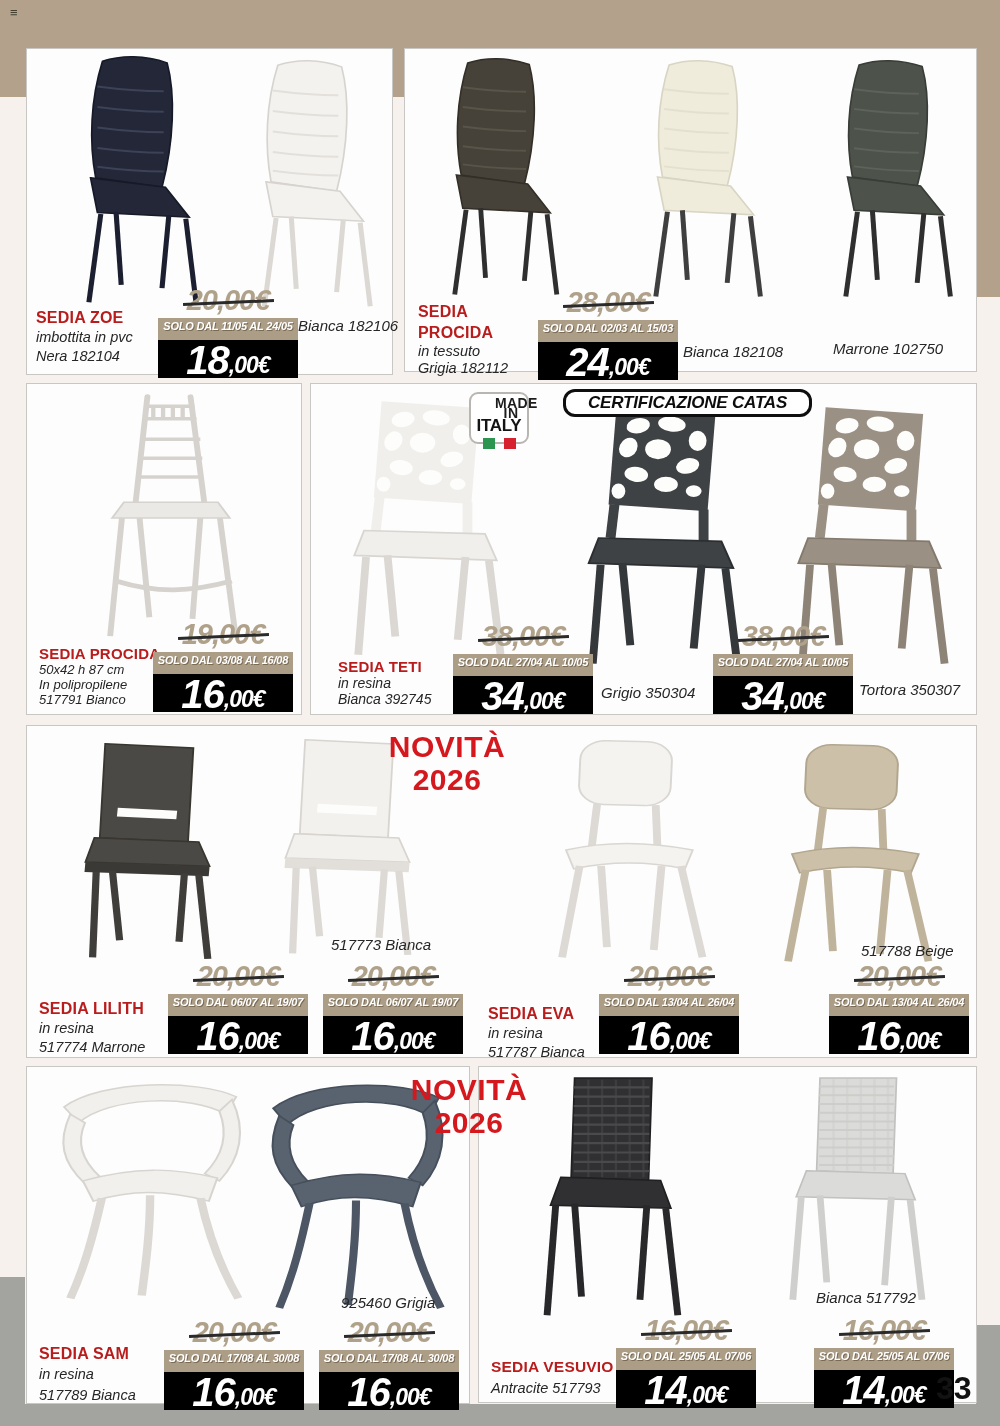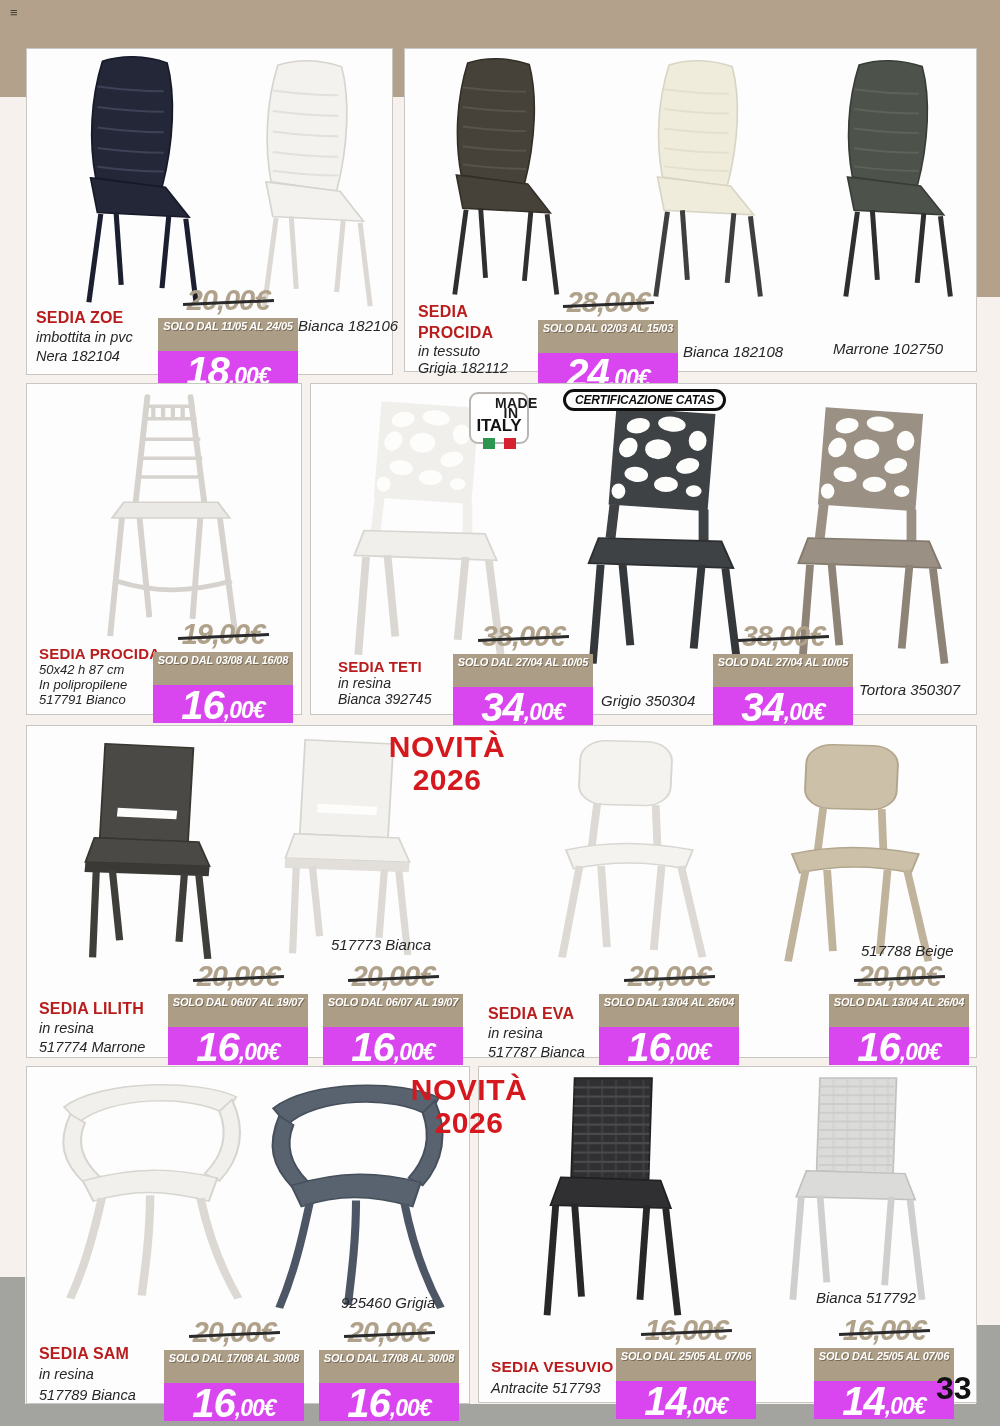--- a/index.html
+++ b/index.html
@@ -13,31 +13,31 @@
   .pinfo{z-index:3;}
   .pname{font-weight:bold;font-size:16px;color:#b91c1c;white-space:nowrap;line-height:21px;letter-spacing:.2px;}
   .pdesc{font-style:italic;font-size:14.5px;color:#262626;line-height:19px;white-space:nowrap;}
   .pdesc-sm{font-size:13px;line-height:15px;}
   .pname-sm{font-size:15px;line-height:17px;}
   .vlabel{z-index:3;font-style:italic;font-size:15px;color:#262626;white-space:nowrap;}
   .price-block{z-index:3;width:140px;}
   .old-price{color:#b0a28a;font-size:29px;font-weight:bold;font-style:italic;line-height:30px;text-align:center;letter-spacing:-1px;white-space:nowrap;text-decoration:underline;}
   .old-price span{position:relative;display:inline-block;}
   .old-price span::after{content:"";position:absolute;left:-4px;right:-4px;top:54%;border-top:3px solid #2a2a2a;transform:rotate(-2.5deg);}
-  .promo-strip{margin-top:3px;background:#ac9d86;color:#ffffff;font-weight:bold;font-style:italic;font-size:11px;line-height:17px;height:33px;text-align:center;white-space:nowrap;text-shadow:1px 1px 0 rgba(80,65,45,.55);letter-spacing:-.2px;}
-  .new-price{background:#d946ef;color:#fff;font-weight:bold;font-style:italic;height:38px;padding:0 4px;display:flex;align-items:flex-start;justify-content:center;letter-spacing:-1px;overflow:hidden;}
+  .promo-strip{margin-top:3px;background:#ac9d86;color:#ffffff;font-weight:bold;font-style:italic;font-size:11px;line-height:17px;height:22px;text-align:center;white-space:nowrap;text-shadow:1px 1px 0 rgba(80,65,45,.55);letter-spacing:-.2px;}
+  .new-price{background:#000000;color:#fff;font-weight:bold;font-style:italic;height:38px;padding:0 4px;display:flex;align-items:flex-start;justify-content:center;letter-spacing:-1px;overflow:hidden;}
   .np-main{font-size:40px;line-height:40px;}
   .np-dec{font-size:23px;line-height:26px;align-self:flex-end;}
   .novita{position:absolute;z-index:4;color:#d4181e;font-weight:900;text-align:center;font-size:30px;line-height:33px;letter-spacing:.5px;}
   .badge-mii{z-index:4;width:60px;height:52px;background:#fff;border:2px solid #b9b6b2;border-radius:9px;text-align:center;box-sizing:border-box;padding-top:4px;}
   .mii-top{font-size:14px;font-weight:bold;color:#1c1c1c;letter-spacing:.4px;line-height:10px;margin-left:24px;}
   .mii-main{font-size:17px;font-weight:bold;color:#141414;line-height:16px;letter-spacing:-.3px;}
   .mii-flag{margin-top:4px;display:flex;justify-content:center;gap:9px;}
   .mii-flag i{display:block;width:12px;height:11px;}
-  .catas{z-index:4;background:#fff;border:3px solid #0f0f0f;border-radius:12px;padding:1px 9px;font-weight:900;font-style:italic;font-size:12px;color:#0d0d0d;white-space:nowrap;letter-spacing:-.2px;}
+  .catas{z-index:4;background:#fff;border:3px solid #0f0f0f;border-radius:12px;padding:1px 22px;font-weight:900;font-style:italic;font-size:17px;color:#0d0d0d;white-space:nowrap;letter-spacing:-.2px;}
   .page-num{position:absolute;font-weight:900;font-size:32px;color:#121212;z-index:5;}
   .menu-glyph{position:absolute;left:10px;top:6px;z-index:3;font-size:13px;color:#43402f;line-height:13px;font-weight:bold;}
 </style>
 </head>
 <body>
 
 <div class="page">
 
   <div class="strip" style="left:0;top:0;width:1000px;height:97px;background:#b3a18c"></div>
   <div class="strip" style="left:976px;top:0;width:24px;height:297px;background:#b3a18c"></div>
@@ -312,21 +312,21 @@
       <div class="pdesc" style="font-size:14px;line-height:16px">Bianca 392745</div>
     </div>
     <div class="price-block" style="left:142px;top:237px">
       <div class="old-price"><span>38,00€</span></div>
       <div class="promo-strip">SOLO DAL 27/04 AL 10/05</div>
       <div class="new-price">
           <span class="np-main">34</span>
           <span class="np-dec">,00€</span>
         </div>
     </div>
-    <div class="vlabel" style="left:290px;top:308px">Grigio 350304</div>
+    <div class="vlabel" style="left:290px;top:300px">Grigio 350304</div>
     <div class="price-block" style="left:402px;top:237px">
       <div class="old-price"><span>38,00€</span></div>
       <div class="promo-strip">SOLO DAL 27/04 AL 10/05</div>
       <div class="new-price">
           <span class="np-main">34</span>
           <span class="np-dec">,00€</span>
         </div>
     </div>
     <div class="vlabel" style="left:548px;top:297px">Tortora 350307</div>
   </section>

